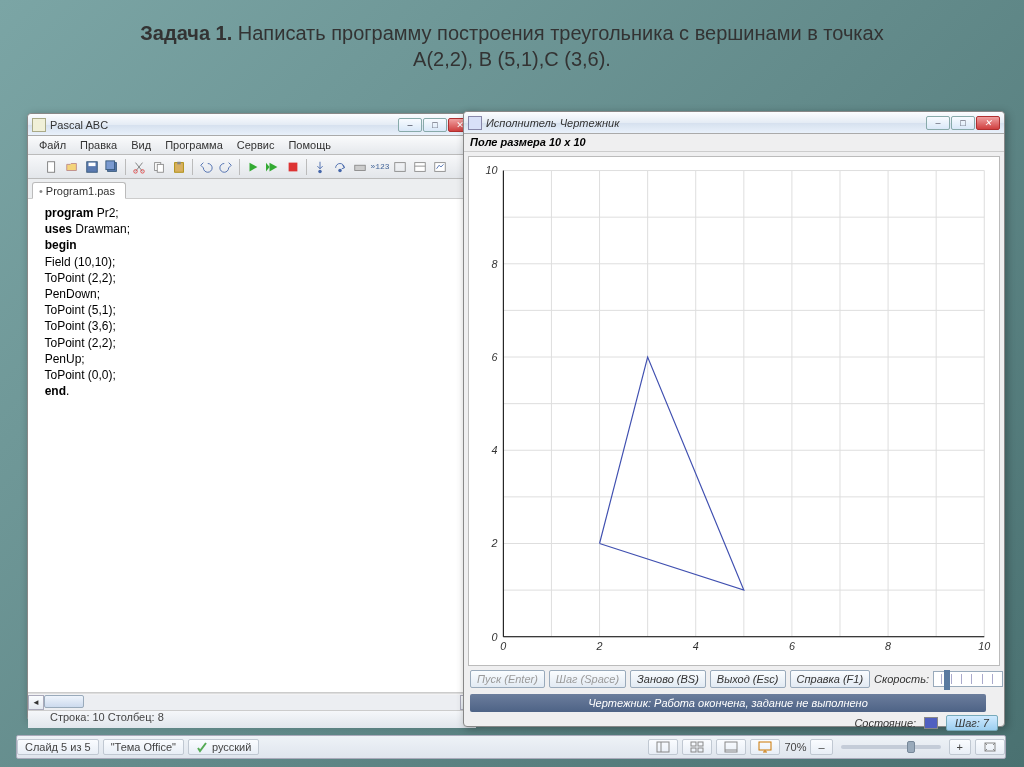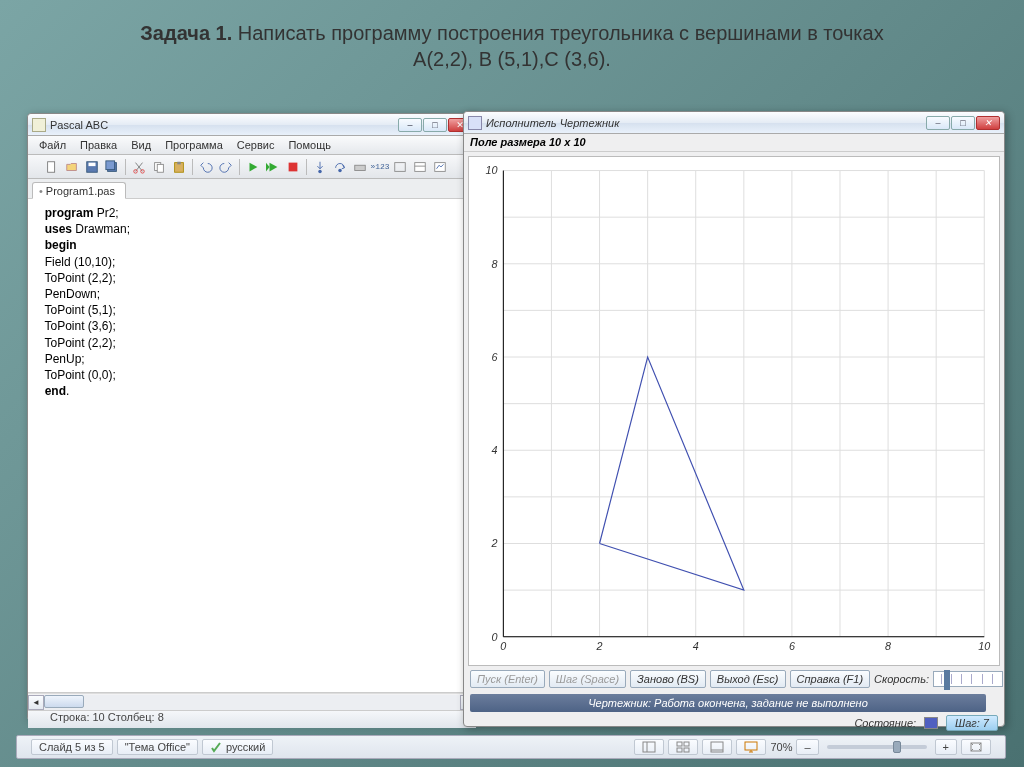--- a/index.html
+++ b/index.html
@@ -42,21 +42,21 @@
   .dbtn.disabled { color:#9a9a9a; }
   .speed-box { margin-left:auto; display:flex; align-items:center; gap:4px; font-size:11px; }
   .speed-slider { width:70px; height:16px; border:1px solid #9ab; background:#fff; position:relative; }
   .speed-tick { position:absolute; top:2px; bottom:2px; width:1px; background:#aac; }
   .speed-thumb { position:absolute; top:-2px; width:6px; height:20px; background:#5a7aa0; left:10px; }
   .drw-status { background:linear-gradient(#6b7d9c,#4e6386); color:#fff; font-size:11px; padding:3px 8px; margin:2px 18px 0 6px; border-radius:2px; text-align:center; }
   .drw-footer { display:flex; align-items:center; padding:3px 6px; gap:8px; font-size:11px; }
   .step-chip { background:linear-gradient(#cfeaff,#9ccef0); border:1px solid #7ab; padding:1px 8px; border-radius:2px; }
   .color-sw { width:14px; height:12px; background:#5060c0; border:1px solid #888; }
   
-  .app-status { position:absolute; left:16px; bottom:8px; width:990px; height:24px; background:linear-gradient(#eef2f7,#dfe5ed); border:1px solid #aab; border-radius:2px; display:flex; align-items:center; padding:0 14px; font-size:11px; color:#444; gap:4px; }
+  .app-status { position:absolute; left:16px; bottom:8px; width:990px; height:24px; background:linear-gradient(#eef2f7,#dfe5ed); border:1px solid #aab; border-radius:2px; display:flex; align-items:center; padding:0 0; font-size:11px; color:#444; gap:4px; }
   .ab-panel { border:1px solid #c0c8d2; background:linear-gradient(#fafcff,#e8eef6); padding:1px 7px; border-radius:2px; display:flex; align-items:center; gap:4px; }
   .flex-spacer { flex:1; }
   .zoom-track { width:100px; height:4px; background:#c4ccd8; border-radius:2px; position:relative; margin:0 4px; }
   .zoom-th { position:absolute; top:-4px; left:66px; width:8px; height:12px; background:#9ab; border:1px solid #789; border-radius:2px; }
   
 </style>
 </head>
 <body>
 
 <div class="slide">

